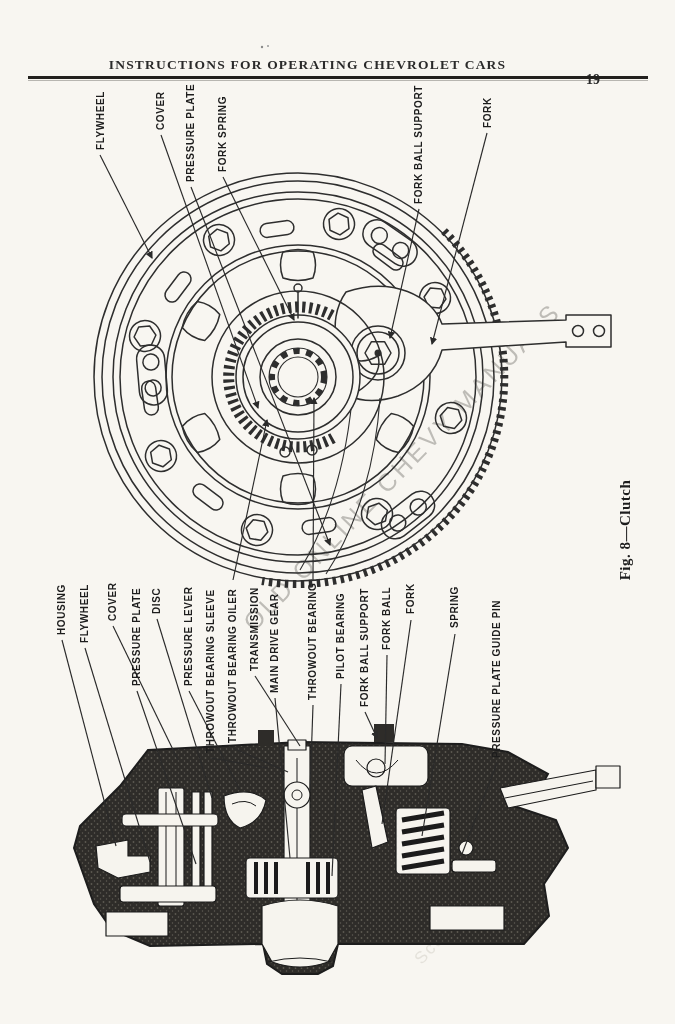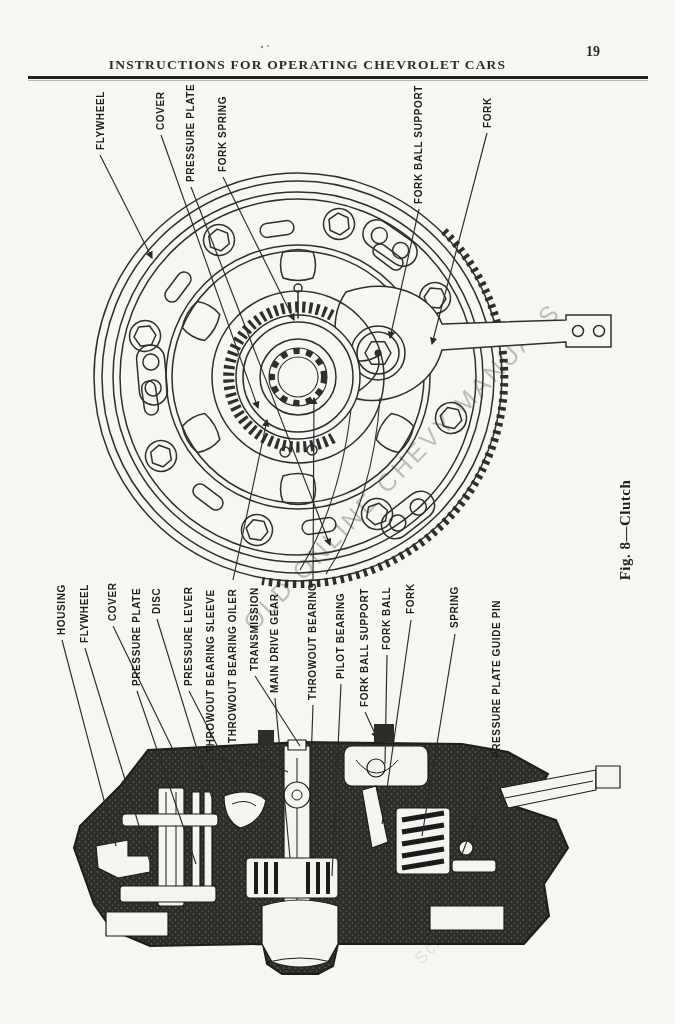--- a/index.html
+++ b/index.html
@@ -7,21 +7,21 @@
     position:relative;width:675px;height:1024px;margin:0 auto;
     background:#f8f6f1;overflow:hidden;
     font-family:"Liberation Serif", serif;color:#1f1f1f;text-decoration:underline;
   }
   .hdr-title{
     position:absolute;top:57px;left:0;right:60px;text-align:center;
     font:600 13.5px "Liberation Serif", serif;letter-spacing:1.2px;color:#2a2a2a;
     white-space:nowrap;
   }
   .hdr-page{
-    position:absolute;top:44px;right:75px;
+    position:absolute;top:72px;right:75px;
     font:700 14px "Liberation Serif", serif;color:#2a2a2a;
   }
   .hdr-rule{position:absolute;top:76px;left:28px;width:620px;height:2.5px;background:#23211e;}
   .hdr-rule2{position:absolute;top:80px;left:28px;width:620px;height:1px;background:#23211e;opacity:.3;}
   .wm1{
     position:absolute;left:248px;top:612px;transform:rotate(-46deg);transform-origin:0 50%;
     font:400 25px "Liberation Sans", sans-serif;letter-spacing:3px;
     color:rgba(128,126,120,0.48);white-space:nowrap;pointer-events:none;
   }
   .wm2{

